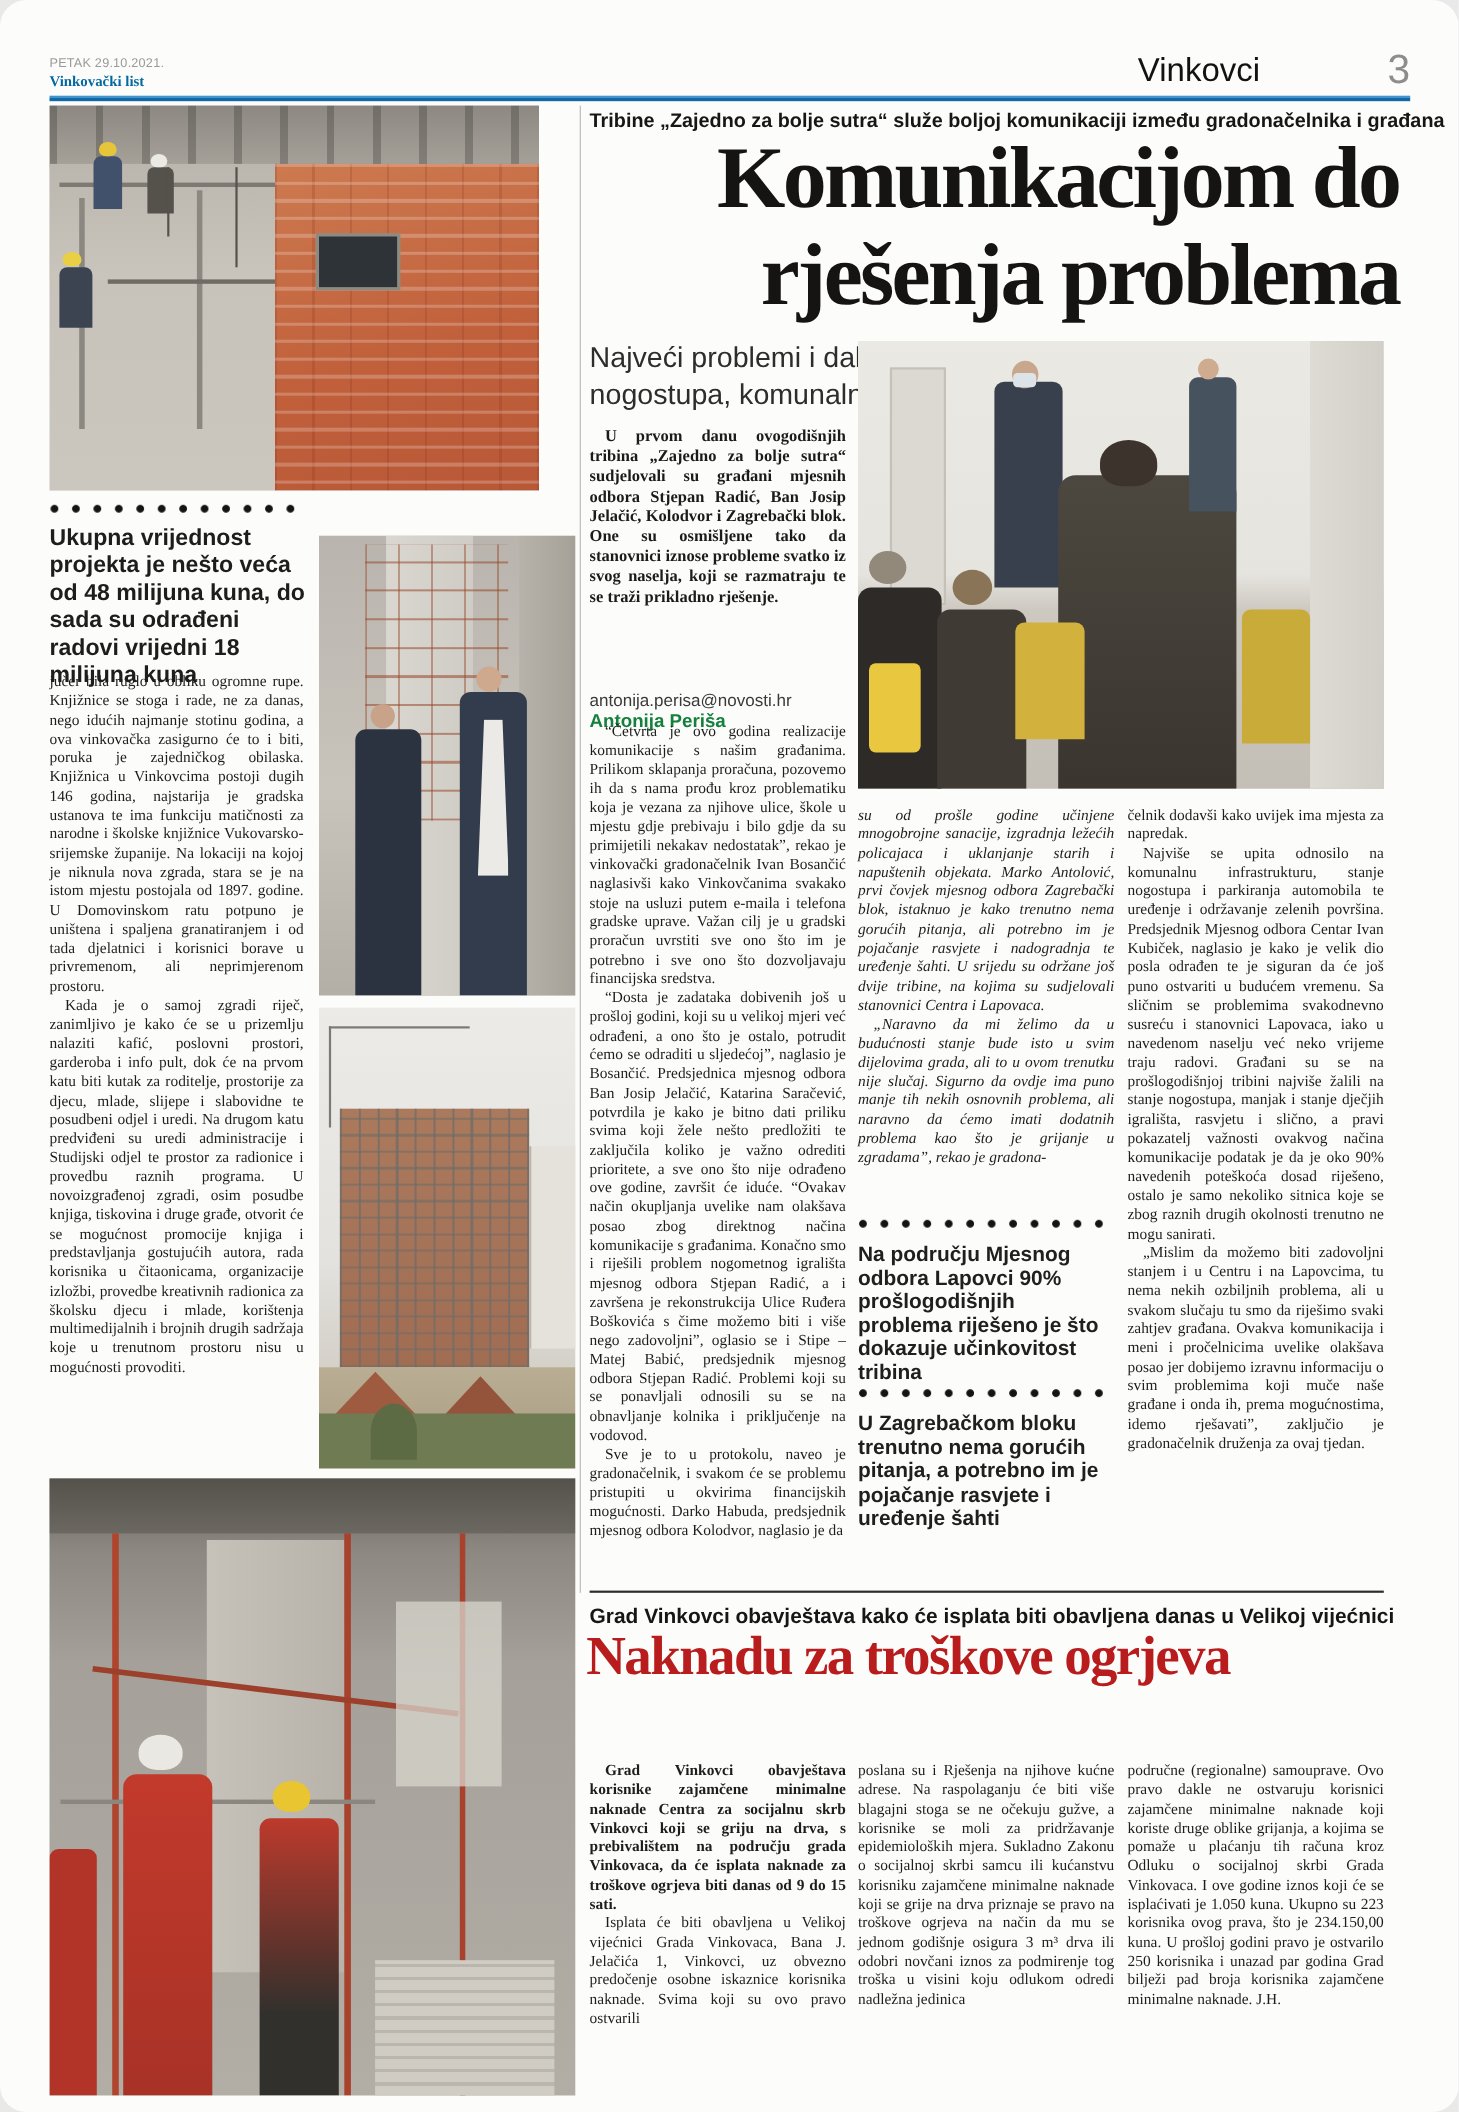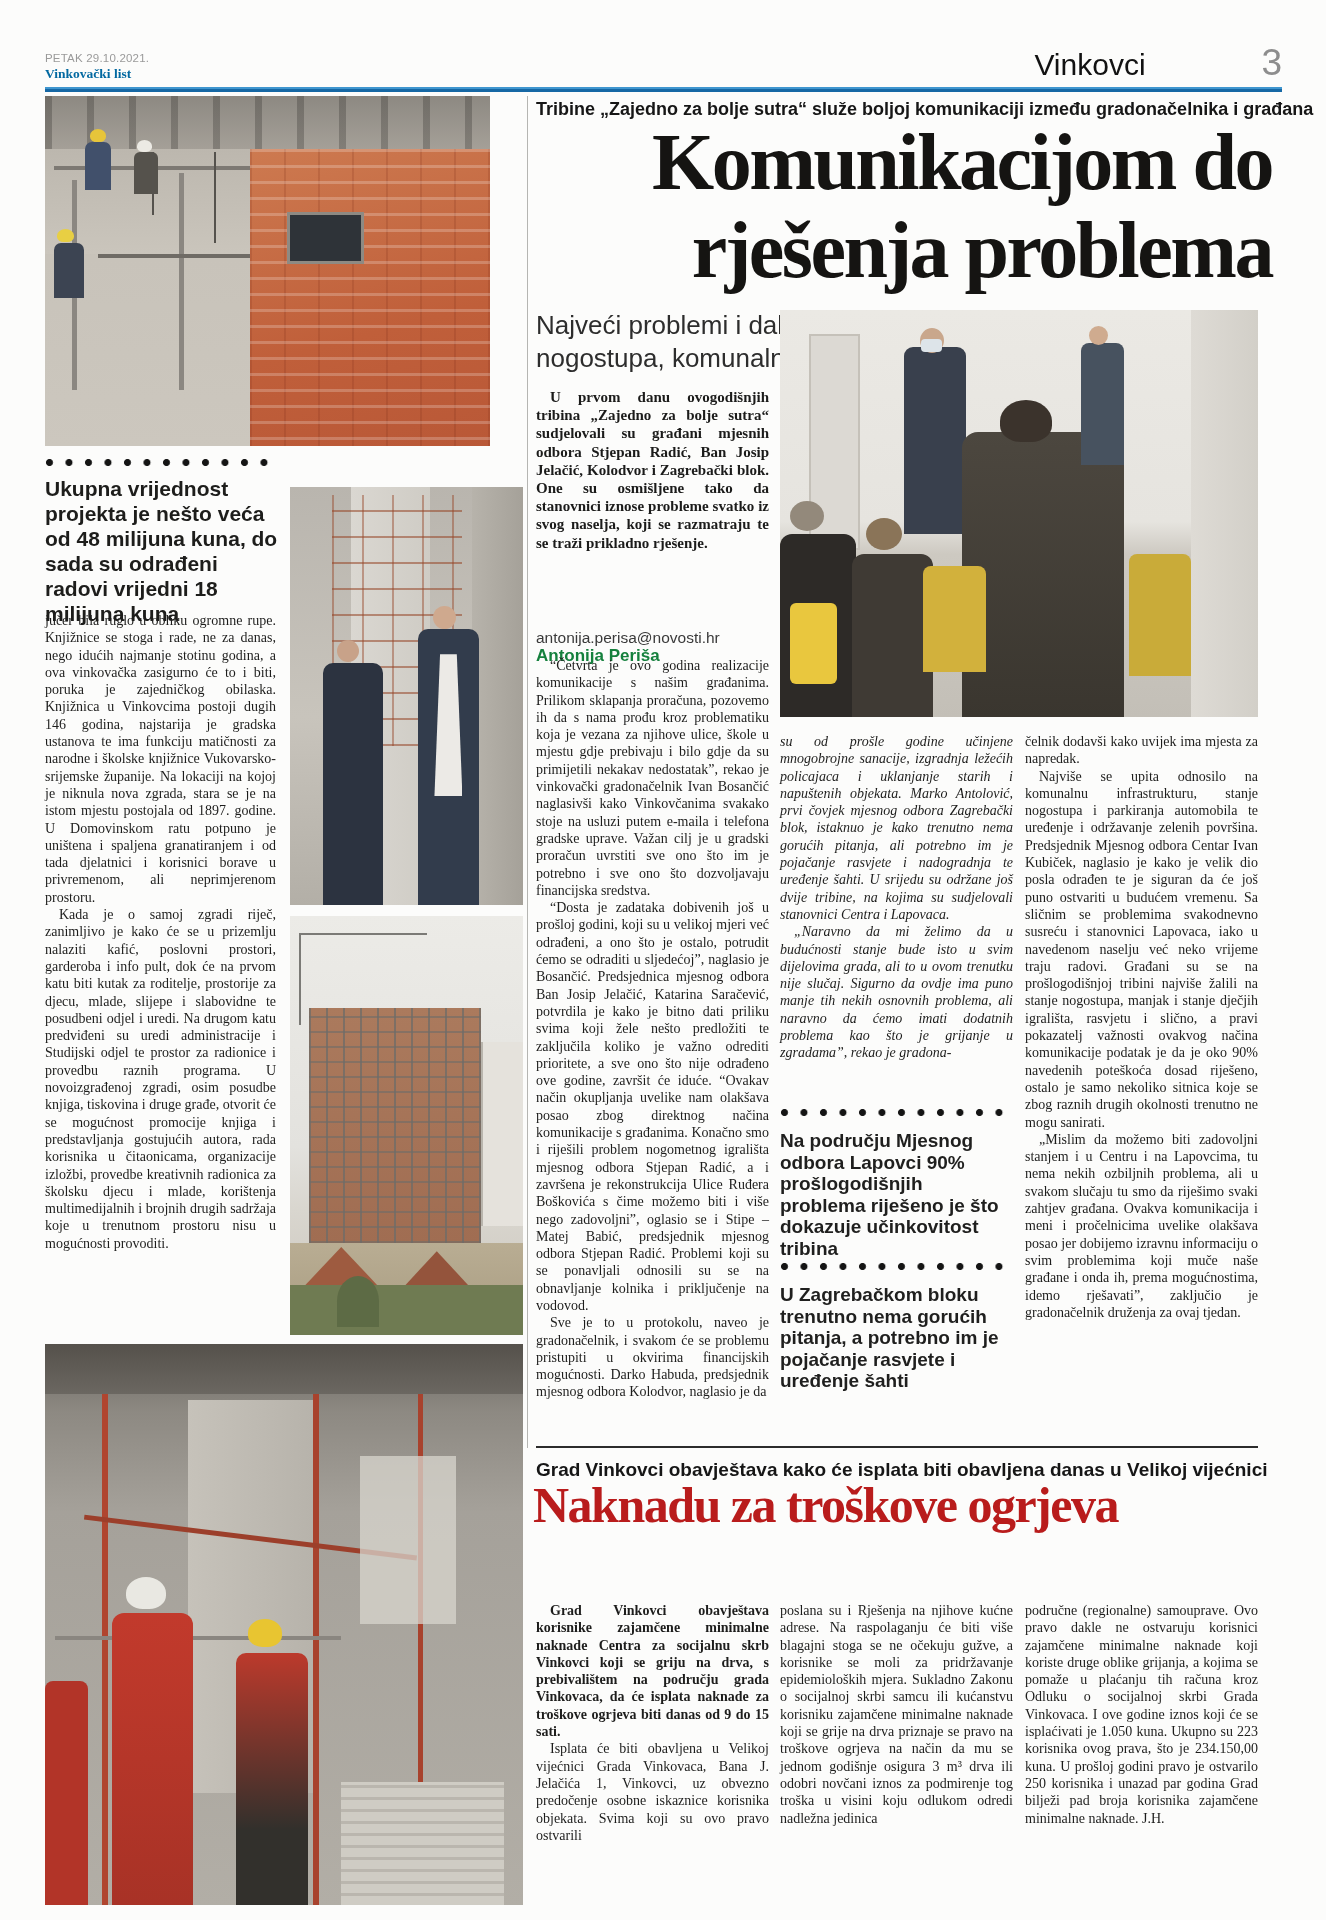--- a/index.html
+++ b/index.html
@@ -1,17 +1,17 @@
 <!DOCTYPE html>
 <html><head>
 <meta charset="utf-8">
 <style>
   html,body{margin:0;padding:0;background:#e9e9e9;}
   .page{position:relative;width:1326px;height:1920px;margin:0 auto;background:#fcfcfb;overflow:hidden;
-        font-family:"Liberation Serif",serif;color:#1a1a1a;}
+        font-family:"Liberation Serif",serif;color:#1a1a1a;border-radius:24px;}
   .abs{position:absolute;}
   
   .hdr-date{font-family:"Liberation Sans",sans-serif;font-size:11.5px;color:#9a9a9a;letter-spacing:.2px;}
   .hdr-pub{font-family:Liberation Serif, serif;font-size:13.5px;font-weight:bold;color:#0369a1;}
   .hdr-section{font-family:"Liberation Sans",sans-serif;font-size:30px;color:#121212;text-align:center;}
   .hdr-pagenum{font-family:"Liberation Sans",sans-serif;font-size:37px;color:#8d8d8d;text-align:right;}
   .blue-rule{background:linear-gradient(180deg,#3f96cf 0 2px,#1668a5 2px 5px);}
   .vrule{background:#b5b5b2;width:1px;}
   .hrule{background:#2c2c2c;}
   
@@ -177,21 +177,21 @@
     <div class="ph" style="left:66%;top:20%;width:20%;height:30%;background:#d8d5ce;opacity:.75;"></div>
   </div>
 
   <div class="abs kicker2" style="left:536px;top:1459px;">Grad Vinkovci obavještava kako će isplata biti obavljena danas u Velikoj vijećnici</div>
   <div class="abs headline2" style="left:533px;top:1478px;width:740px;">
     <div>Naknadu za troškove ogrjeva</div>
   </div>
 
   <div class="abs body-col" style="left:536px;top:1602px;width:233px;height:300px;">
     <p class="ind boldpar">Grad Vinkovci obavještava korisnike zajamčene minimalne naknade Centra za socijalnu skrb Vinkovci koji se griju na drva, s prebivalištem na području grada Vinkovaca, da će isplata naknade za troškove ogrjeva biti danas od 9 do 15 sati.</p>
-    <p class="ind">Isplata će biti obavljena u Velikoj vijećnici Grada Vinkovaca, Bana J. Jelačića 1, Vinkovci, uz obvezno predočenje osobne iskaznice korisnika objekata. Svima koji su ovo pravo ostvarili</p>
+    <p class="ind">Isplata će biti obavljena u Velikoj vijećnici Grada Vinkovaca, Bana J. Jelačića 1, Vinkovci, uz obvezno predočenje osobne iskaznice korisnika naknade. Svima koji su ovo pravo ostvarili</p>
   </div>
   <div class="abs body-col" style="left:780px;top:1602px;width:233px;height:300px;">
     <p>poslana su i Rješenja na njihove kućne adrese. Na raspolaganju će biti više blagajni stoga se ne očekuju gužve, a korisnike se moli za pridržavanje epidemioloških mjera. Sukladno Zakonu o socijalnoj skrbi samcu ili kućanstvu korisniku zajamčene minimalne naknade koji se grije na drva priznaje se pravo na troškove ogrjeva na način da mu se jednom godišnje osigura 3 m³ drva ili odobri novčani iznos za podmirenje tog troška u visini koju odlukom odredi nadležna jedinica</p>
   </div>
   <div class="abs body-col" style="left:1025px;top:1602px;width:233px;height:300px;">
     <p>područne (regionalne) samouprave. Ovo pravo dakle ne ostvaruju korisnici zajamčene minimalne naknade koji koriste druge oblike grijanja, a kojima se pomaže u plaćanju tih računa kroz Odluku o socijalnoj skrbi Grada Vinkovaca. I ove godine iznos koji će se isplaćivati je 1.050 kuna. Ukupno su 223 korisnika ovog prava, što je 234.150,00 kuna. U prošloj godini pravo je ostvarilo 250 korisnika i unazad par godina Grad bilježi pad broja korisnika zajamčene minimalne naknade. J.H.</p>
   </div>
 
 </div>
 

